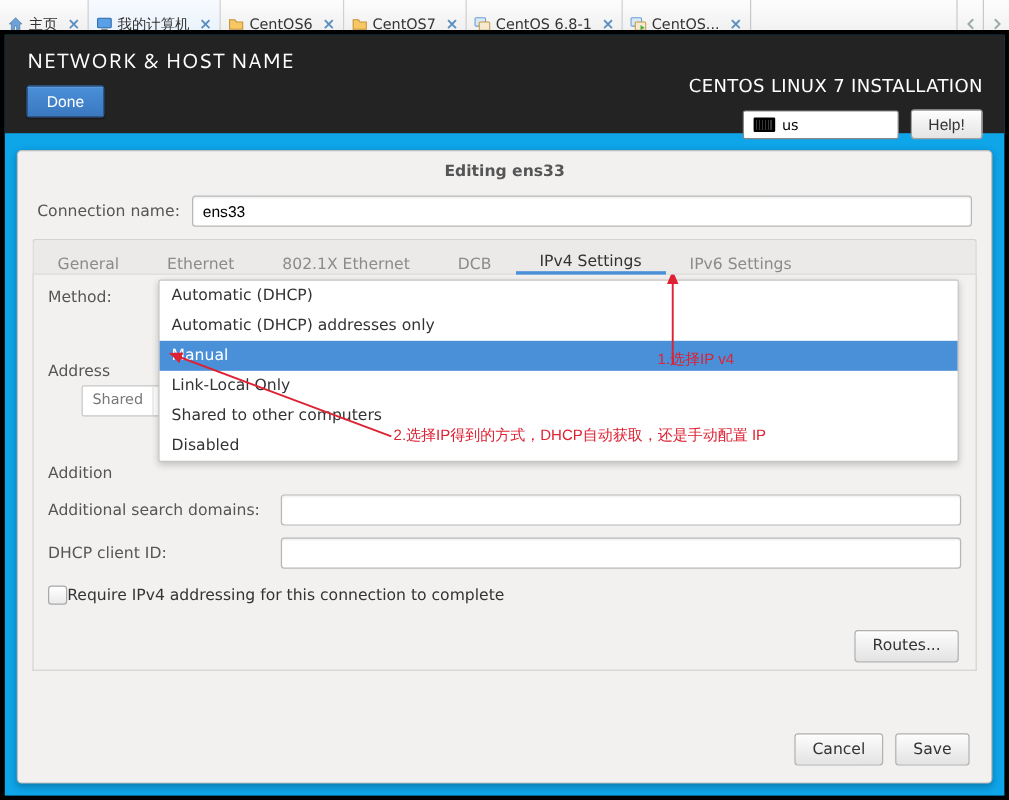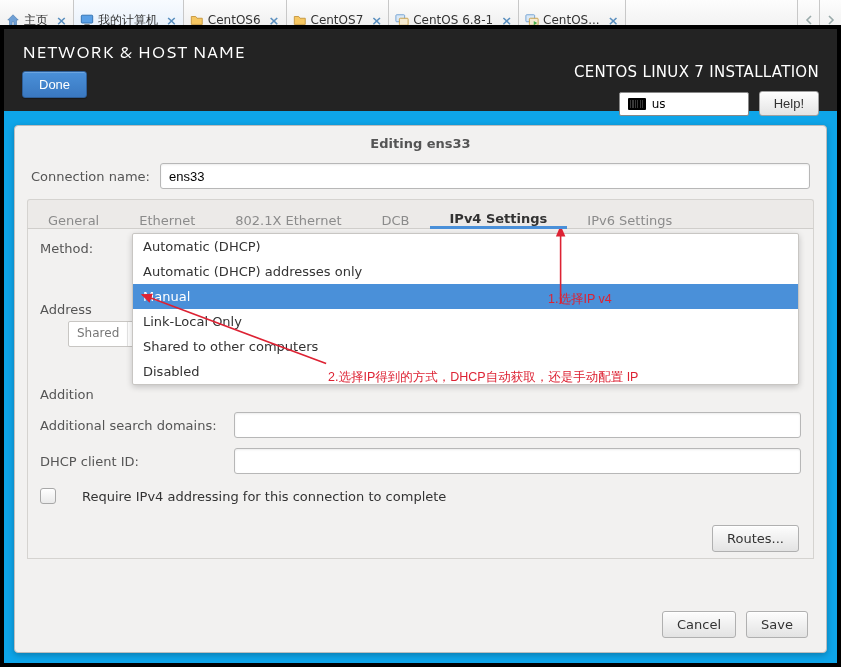--- a/index.html
+++ b/index.html
@@ -35,39 +35,39 @@
   
   .dialog { position:absolute; left:10px; right:10px; top:96px; bottom:10px; background:#f2f1f0; border:1px solid #bdbdbd; border-radius:4px; box-shadow: 0 2px 6px rgba(0,0,0,0.25); padding-top:6px; }
   .dlgtitle { text-align:center; font-weight:bold; color:#555; font-size:13px; padding:4px 0 8px 0; }
   .row { display:flex; align-items:center; gap:10px; padding: 4px 16px; }
   .label { color:#555; }
   .textinput { flex:1; height:26px; border:1px solid #b7b7b7; border-radius:3px; background:#fff; padding:0 8px; font-size:13px; box-shadow: inset 0 1px 2px rgba(0,0,0,0.08); }
 
   
   .tabstrip { margin:6px 12px 0 12px; background:#eceae8; border:1px solid #d5d3d0; border-bottom:1px solid #d0cecb; border-radius:3px 3px 0 0; display:flex; height:30px; align-items:flex-end; }
   .tabstrip .t { flex:0 0 auto; padding:0 20px; display:flex; align-items:center; color:#8b8b8b; font-size:13px; cursor:pointer; }
-  .tabstrip .t.active { color:#323232; border-bottom:3px solid #4a90d9; margin-bottom:-1px; font-weight:700; }
+  .tabstrip .t.active { color:#323232; border-bottom:3px solid #4a90d9; margin-bottom:-1px; font-weight:400; }
 
   .content { position:relative; margin:0 12px; border:1px solid #d5d3d0; border-top:none; background:#f2f1f0; padding:12px 12px 54px 12px; min-height:330px; }
 
   .methodrow { display:flex; align-items:center; gap:8px; }
   .addresses-hdr { margin-top:46px; }
 
   
   .combo-popup { position:absolute; left:104px; right:14px; top:4px; background:#fff; border:1px solid #c8c6c3; border-radius:2px; box-shadow:0 2px 6px rgba(0,0,0,0.2); z-index:5; }
   .combo-popup .opt { padding:5px 10px; font-size:13px; color:#333; cursor:pointer; }
   .combo-popup .opt.selected { background:#4a90d9; color:#fff; }
 
   
   .addrtable { margin-top:4px; border:1px solid #c8c6c3; background:#fff; border-radius:2px; height:26px; width:290px; display:flex; }
   .addrcell { padding:4px 8px; color:#777; font-size:12px; border-right:1px solid #e4e4e4; }
 
   .formrow { display:flex; align-items:center; gap:8px; margin-top:10px; }
   .formrow .fl { width:186px; text-align:left; color:#555; }
-  .checkrow { display:flex; align-items:center; gap:26px; margin-top:14px; }
+  .checkrow { display:flex; align-items:center; gap:0; margin-top:14px; }
   .cbx { width:16px; height:16px; border:1px solid #a8a8a8; border-radius:3px; background:linear-gradient(#fff,#eaeaea); box-shadow: inset 0 1px #fff; }
 
   .routesbtn-wrap { position:absolute; right:14px; bottom:12px; }
   .gbtn { background:linear-gradient(#fdfdfd,#e3e3e3); border:1px solid #b0b0b0; border-radius:3px; padding:5px 14px; font-size:13px; color:#333; box-shadow: inset 0 1px #fff; cursor:pointer; }
 
   .dlgfooter { position:absolute; right:18px; bottom:14px; display:flex; gap:10px; }
 
   
   .anno { position:absolute; color:#d23; font-size:12.5px; font-family: "Microsoft YaHei","SimSun",sans-serif; pointer-events:none; z-index:30; }
   svg.anno-svg { position:absolute; left:0; top:0; pointer-events:none; z-index:20; }
@@ -234,21 +234,21 @@
             <defs>
               <marker id="arr" markerWidth="8" markerHeight="8" refX="6" refY="3" orient="auto">
                 <path d="M0,0 L7,3 L0,6 Z" fill="#d23"></path>
               </marker>
             </defs>
             <line x1="536" y1="75" x2="536" y2="-2" stroke="#d23" stroke-width="1.6" marker-end="url(#arr)"></line>
 
             <line x1="300" y1="135" x2="115" y2="66" stroke="#d23" stroke-width="1.6" marker-end="url(#arr)"></line>
           </svg>
           <div class="anno" style="left:520px; top:62px;">1.选择IP v4</div>
-          <div class="anno" style="left:300px; top:140px;">2.选择IP得到的方式，DHCP自动获取，还是手动配置 IP</div>
+          <div class="anno" style="left:300px; top:126px;">2.选择IP得到的方式，DHCP自动获取，还是手动配置 IP</div>
 
         </div>
 
         <div class="dlgfooter">
           <span class="gbtn">Cancel</span>
           <span class="gbtn">Save</span>
         </div>
 
       </div>
 

